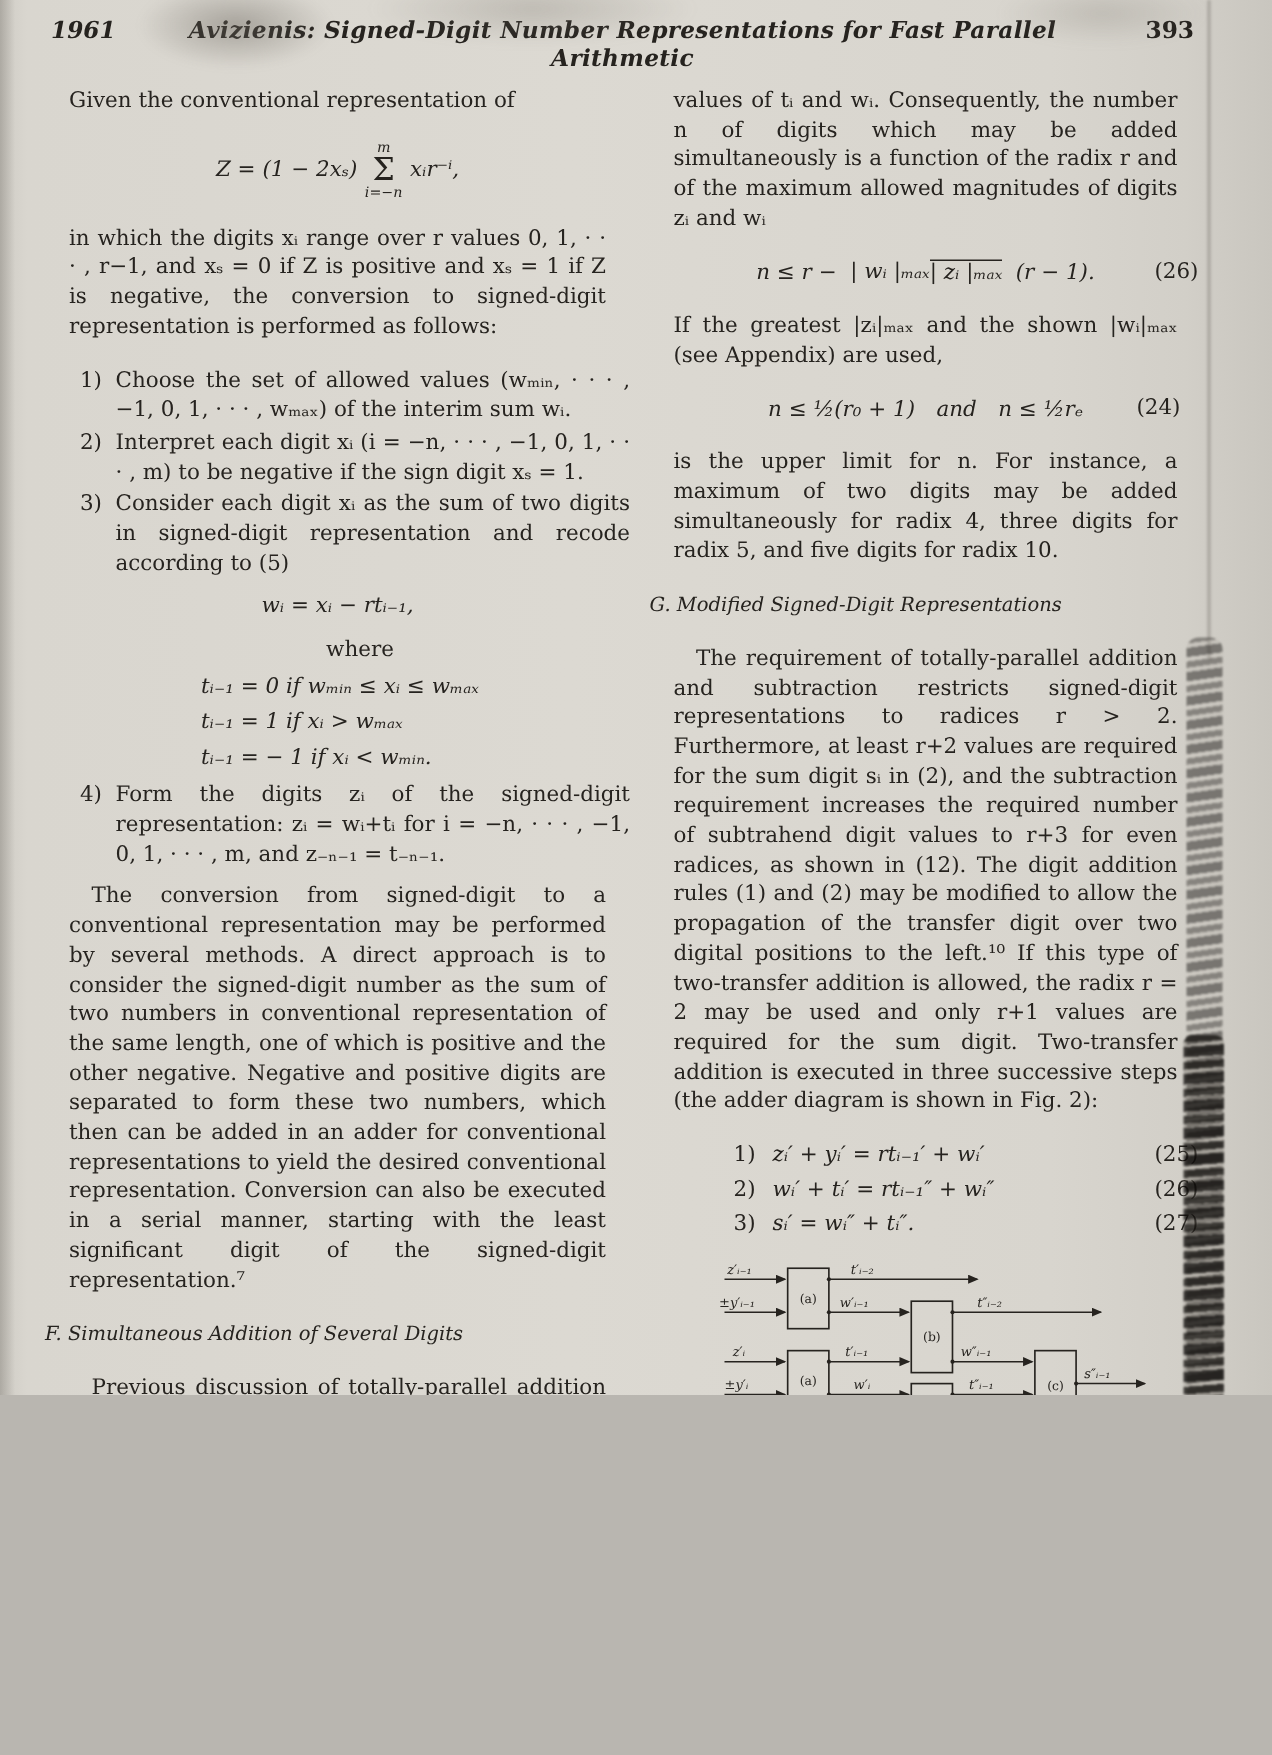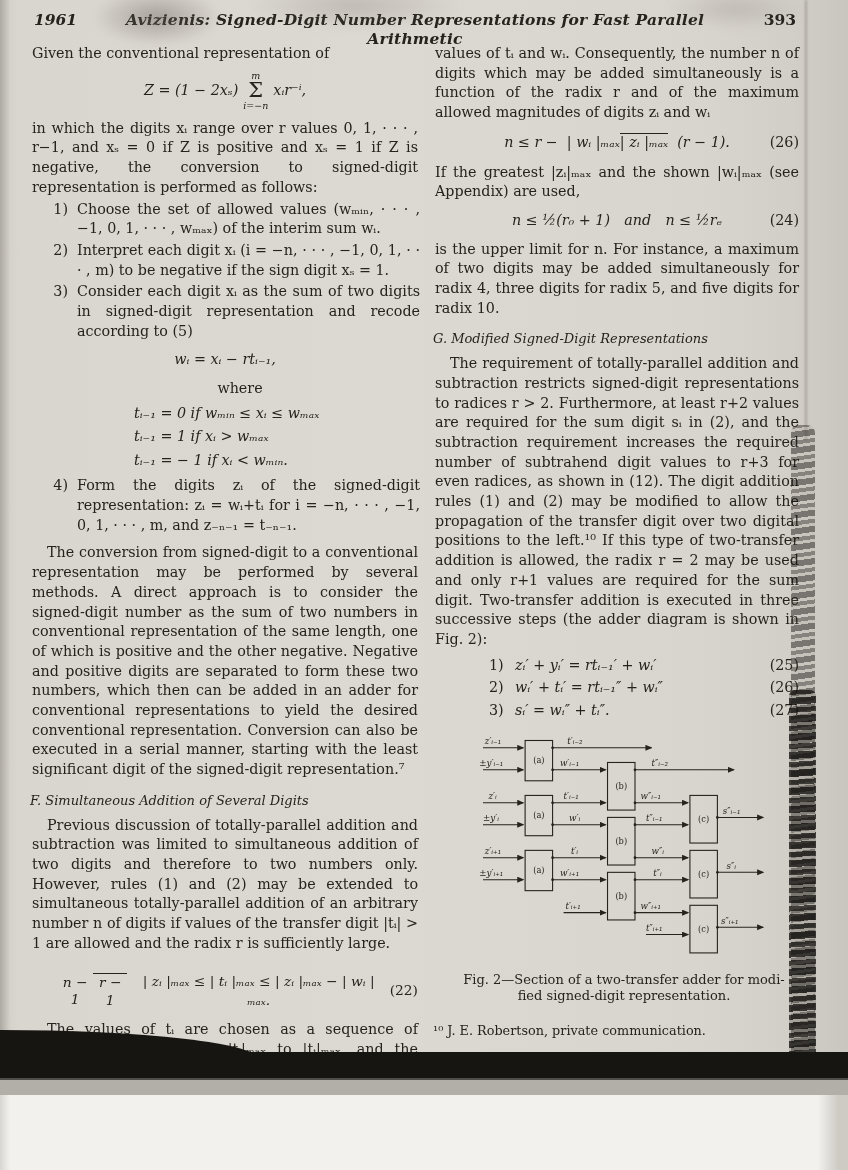--- a/index.html
+++ b/index.html
@@ -1,16 +1,16 @@
 <!DOCTYPE html>
 <html><head>
 <meta charset="utf-8">
 <style>
   html,body{margin:0;padding:0;background:#b9b6b0;}
-  .page{position:relative;width:848px;height:1170px;overflow:hidden;
+  .page{position:relative;width:848px;height:930px;overflow:hidden;
         background:linear-gradient(90deg,#cfccc5 0,#d9d6cf 18px,#dcd9d2 380px,#d8d5ce 700px,#d2cfc8 790px,#c9c6bf 100%);
         font-family:"DejaVu Serif","Liberation Serif",serif;color:#26231f;}
   
   .art{position:absolute;pointer-events:none;}
   .smudge-a{left:92px;top:-12px;width:130px;height:58px;background:radial-gradient(ellipse at center,rgba(105,100,92,.45),transparent 70%);filter:blur(3px);}
   .smudge-b{left:245px;top:-18px;width:220px;height:48px;background:radial-gradient(ellipse at center,rgba(115,110,101,.28),transparent 70%);filter:blur(4px);}
   .smudge-c{left:665px;top:-12px;width:140px;height:42px;background:radial-gradient(ellipse at center,rgba(115,110,101,.22),transparent 70%);filter:blur(4px);}
   .crease{left:805px;top:0;width:2px;height:440px;background:rgba(105,100,93,.4);filter:blur(1px);}
   .edge-strip{left:791px;top:425px;width:24px;height:650px;border-radius:8px;opacity:.55;filter:blur(.7px);
     background:repeating-linear-gradient(172deg,rgba(30,27,24,.75) 0 4px,rgba(130,124,115,.25) 4px 7px,rgba(20,18,16,.85) 7px 13px,rgba(150,144,134,.2) 13px 16px);}
@@ -24,29 +24,29 @@
   .left-edge{left:0;top:0;width:10px;height:1052px;background:linear-gradient(90deg,rgba(85,81,74,.28),transparent);}
   
   .hdr{position:absolute;left:34px;top:10px;width:762px;display:flex;align-items:baseline;font-weight:bold;font-size:15.5px;}
   .hdr-year{font-style:italic;width:70px;}
   .hdr-title{flex:1;text-align:center;font-style:italic;letter-spacing:.2px;}
   .hdr-page{width:70px;text-align:right;}
   
   .col{position:absolute;top:42px;font-size:14.3px;line-height:19.7px;text-align:justify;}
   .col-left{left:30px;width:390px;}
   .col-right{left:433px;width:368px;}
-  .p{margin:2px;}
+  .p{margin:16px;}
   .ind{text-indent:15px;}
   .sect{font-style:italic;font-weight:normal;font-size:13px;margin:11px 0 5px 0;text-align:left;}
   
   .li{display:flex;margin:2px 0 2px 16px;}
   .li .num{flex:none;width:22px;text-align:right;margin-right:9px;}
   .li .libody{flex:1;text-align:justify;}
   
-  .eq{position:relative;margin:9px 0;text-align:center;font-style:italic;}
+  .eq{position:relative;margin:9px 12px;text-align:center;font-style:italic;}
   .eq-num{position:absolute;right:2px;top:50%;transform:translateY(-50%);font-style:normal;}
   .eq-z{display:flex;justify-content:center;align-items:center;gap:5px;margin:7px 0 8px 0;}
   .sigma{display:inline-flex;flex-direction:column;align-items:center;line-height:1;}
   .sigma .lim{font-size:9.5px;font-style:italic;}
   .sigma .sym{font-size:21px;font-style:normal;line-height:1;}
   .frac{display:inline-flex;flex-direction:row;align-items:center;line-height:1.25;padding:0 3px;}
   .frac .den{border-top:1px solid #26231f;}
   .where{margin:2px 0 2px 30px;text-align:center;}
   .conds{margin:3px 0 4px 104px;text-align:left;font-style:italic;line-height:23.5px;}
   .eq22{position:relative;display:flex;align-items:center;gap:7px;margin:18px 0 9px 24px;font-style:italic;text-align:center;padding-right:40px;font-size:13.8px;}

